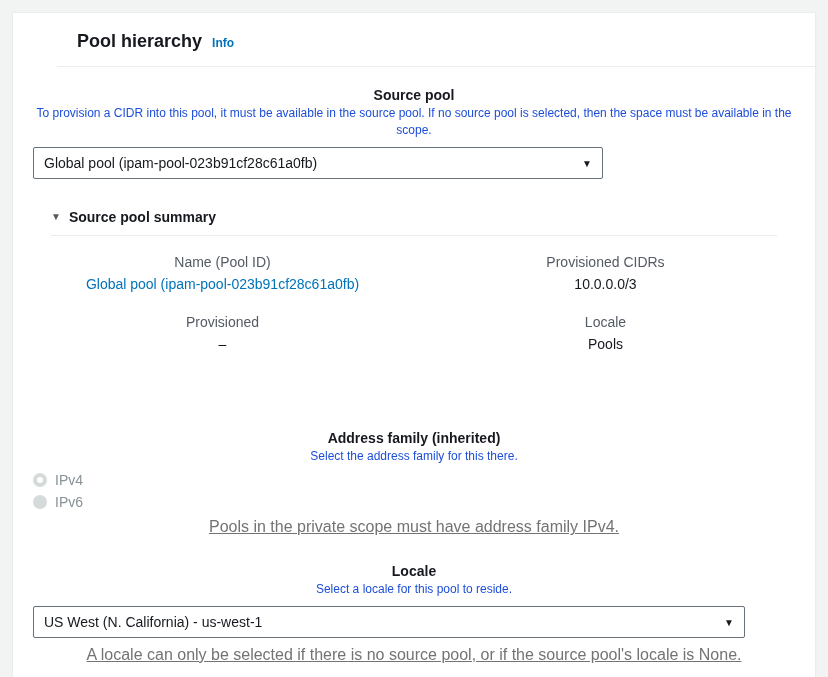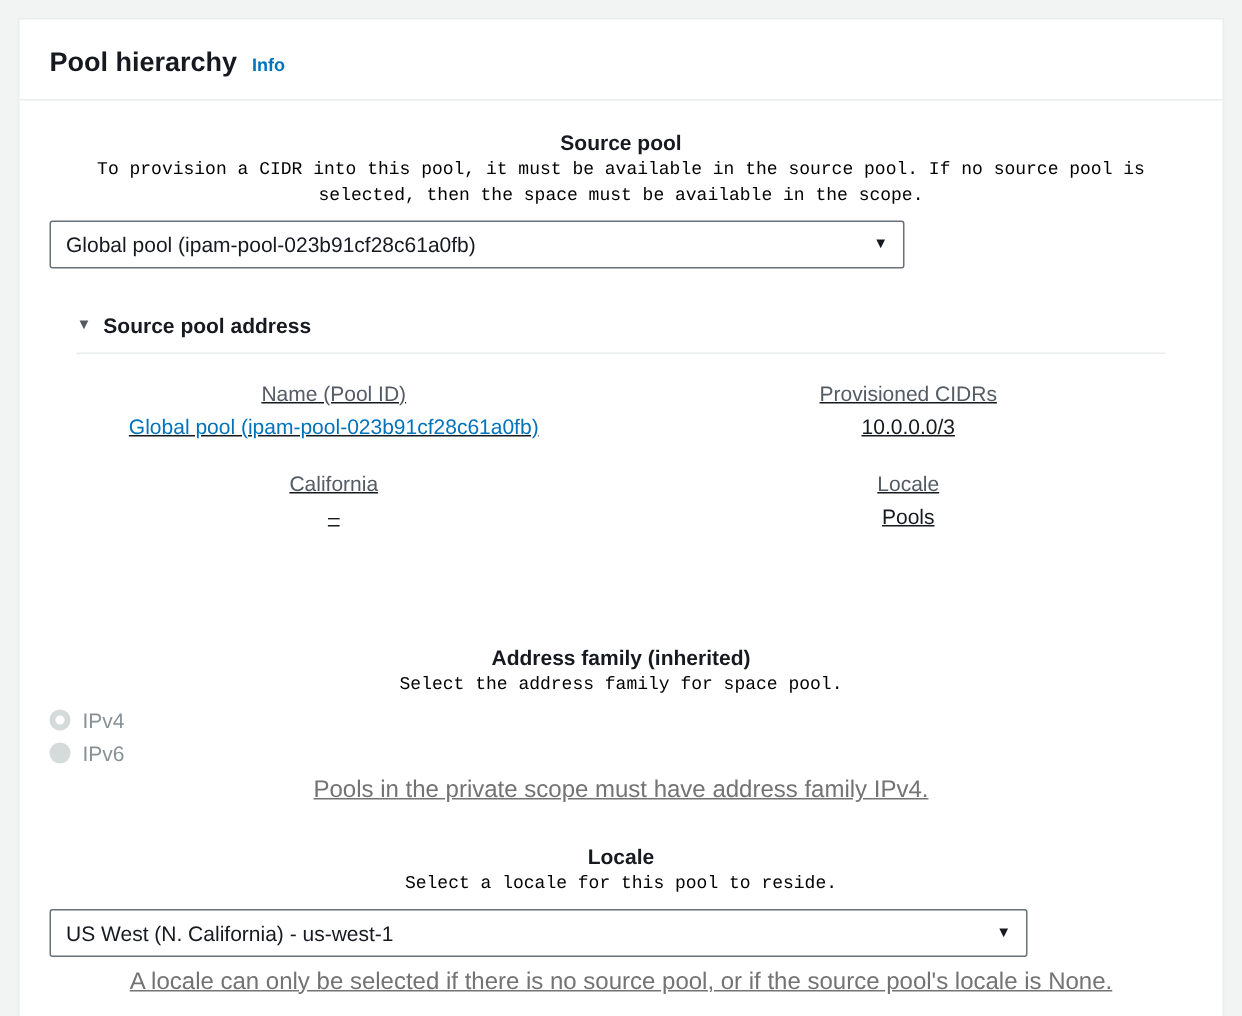--- a/index.html
+++ b/index.html
@@ -18,20 +18,21 @@
       background: #ffffff;
       border: 1px solid #eaeded;
       box-shadow: 0 1px 1px rgba(0,0,0,0.05);
     }
     .panel-header {
       padding: 18px 20px 14px 20px;
       border-bottom: 1px solid #eaeded;
       display: flex;
       align-items: baseline;
       gap: 10px;
+      margin-left: 44px;
     }
     .panel-title {
       font-size: 18px;
       font-weight: 700;
       color: #16191f;
     }
     .info-link {
       font-size: 12px;
       color: #0073bb;
       font-weight: 600;
@@ -42,24 +43,23 @@
       text-align: center;
     }
     .field-label {
       font-size: 14px;
       font-weight: 600;
       color: #16191f;
       margin-bottom: 2px;
     }
     .field-description {
       font-size: 12px;
-      color: #000000;
+      color: #1d4ed8;
       line-height: 1.4;
       margin-bottom: 8px;
-      font-family: Liberation Mono, monospace;
     }
     .field-hint {
       font-size: 16px;
       color: #737373;
       line-height: 1.4;
       margin-top: 6px;
       text-decoration: underline;
     }
     .select-box {
       position: relative;
@@ -77,21 +77,21 @@
     }
     .select-box .caret {
       position: absolute;
       right: 10px;
       top: 50%;
       transform: translateY(-50%);
       font-size: 10px;
       color: #16191f;
     }
     .select-locale {
-      width: 652px;
+      width: 712px;
     }
     .summary-section {
       margin-top: 22px;
       padding: 0 18px;
     }
     .summary-toggle {
       display: flex;
       align-items: center;
       gap: 8px;
       padding: 8px 0 10px 0;
@@ -106,21 +106,20 @@
       font-size: 14px;
       font-weight: 700;
       color: #16191f;
     }
     .summary-grid {
       display: grid;
       grid-template-columns: 1fr 1fr;
       column-gap: 40px;
       row-gap: 22px;
       padding: 18px 0 10px 0;
-      text-decoration: underline;
     }
     .summary-key {
       font-size: 14px;
       color: #545b64;
       margin-bottom: 6px;
     }
     .summary-value {
       font-size: 14px;
       color: #16191f;
     }
@@ -178,45 +177,45 @@
       <div class="field-description">To provision a CIDR into this pool, it must be available in the source pool. If no source pool is selected, then the space must be available in the scope.</div>
       <div class="select-box">
         <span>Global pool (ipam-pool-023b91cf28c61a0fb)</span>
         <span class="caret">▼</span>
       </div>
     </div>
 
     <div class="summary-section">
       <div class="summary-toggle">
         <span class="triangle">▼</span>
-        <span class="summary-toggle-label">Source pool address</span>
+        <span class="summary-toggle-label">Source pool summary</span>
       </div>
       <div class="summary-grid">
         <div>
           <div class="summary-key">Name (Pool ID)</div>
           <div class="summary-value link">Global pool (ipam-pool-023b91cf28c61a0fb)</div>
         </div>
         <div>
           <div class="summary-key">Provisioned CIDRs</div>
           <div class="summary-value">10.0.0.0/3</div>
         </div>
         <div>
-          <div class="summary-key">California</div>
+          <div class="summary-key">Provisioned</div>
           <div class="summary-value">–</div>
         </div>
         <div>
           <div class="summary-key">Locale</div>
           <div class="summary-value">Pools</div>
         </div>
       </div>
     </div>
 
     <div class="section-gap">
       <div class="field-label">Address family (inherited)</div>
-      <div class="field-description">Select the address family for space pool.</div>
+      <div class="field-description">Select the address family for this there.</div>
       <div class="radio-row">
         <span class="radio-circle selected"></span>
         <span>IPv4</span>
       </div>
       <div class="radio-row">
         <span class="radio-circle"></span>
         <span>IPv6</span>
       </div>
       <div class="field-hint">Pools in the private scope must have address family IPv4.</div>
     </div>

